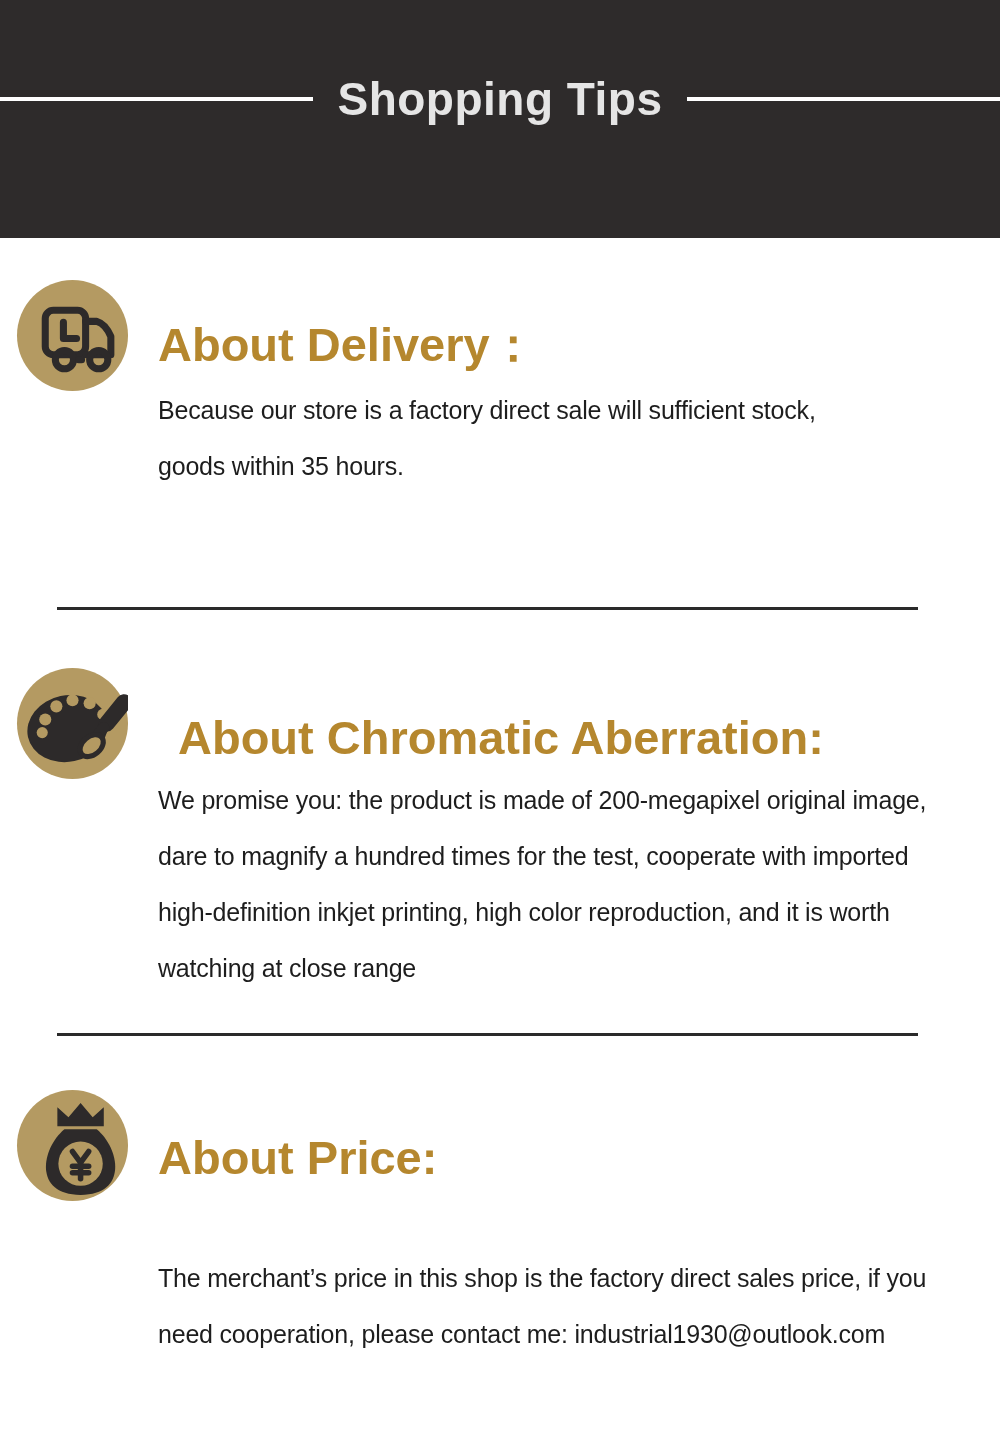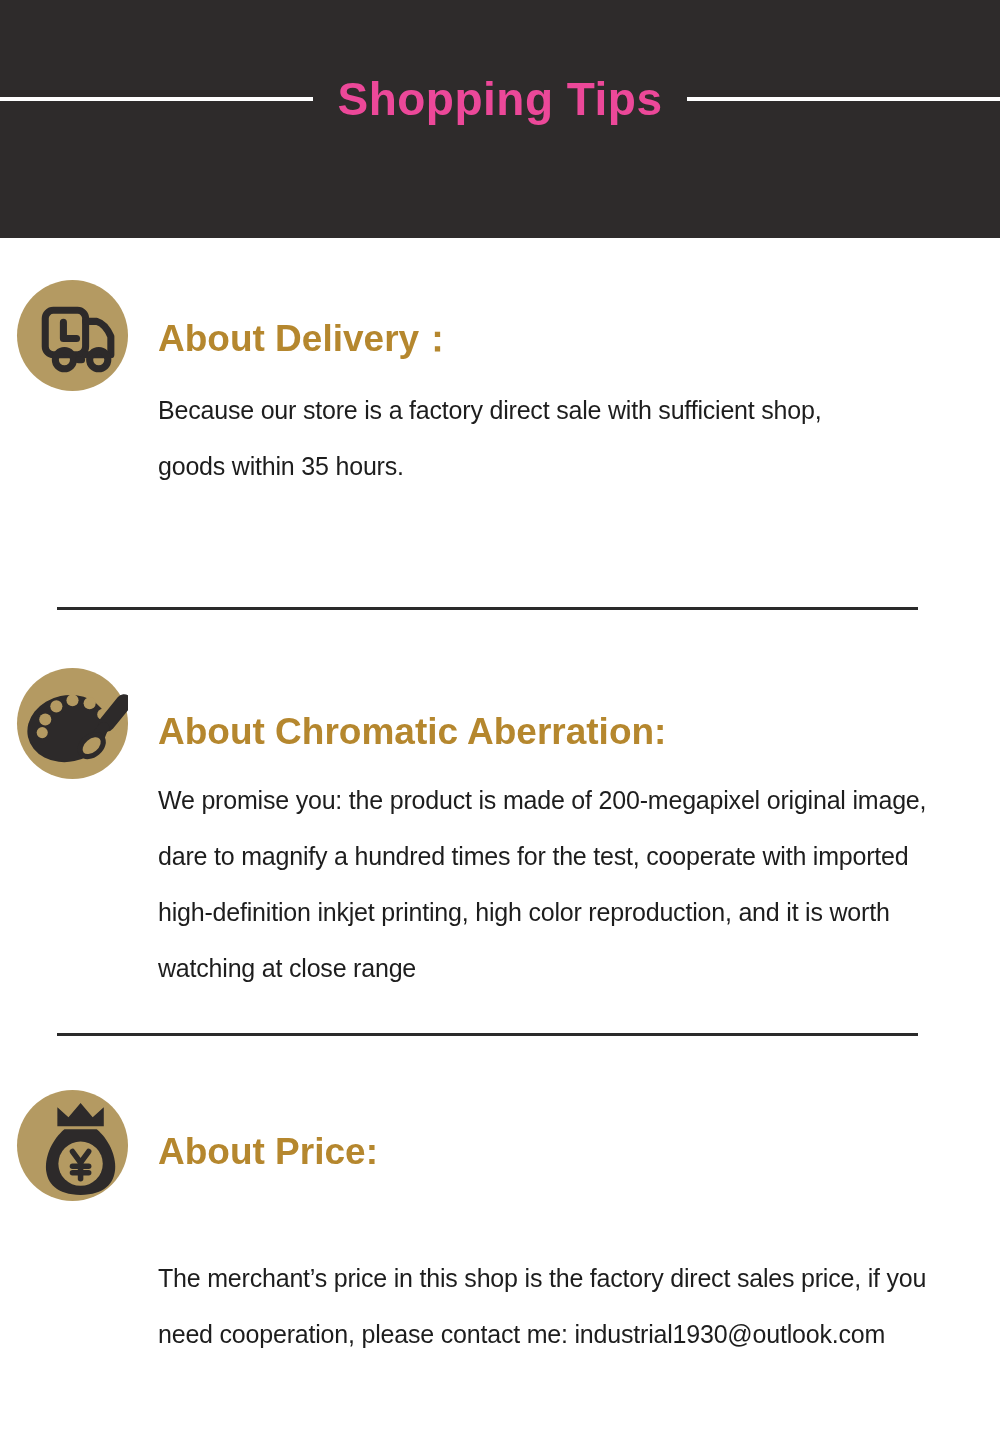--- a/index.html
+++ b/index.html
@@ -3,38 +3,38 @@
 <meta charset="utf-8">
 <style>
   html,body{margin:0;padding:0;background:#ffffff;}
   .page{
     position:relative;width:1000px;height:1454px;background:#ffffff;
     font-family:"Liberation Sans","DejaVu Sans",sans-serif;overflow:hidden;
   }
   .header{position:absolute;top:0;left:0;width:1000px;height:238px;background:#2e2b2b;}
   .title{
     position:absolute;top:56px;left:0;width:100%;height:86px;line-height:86px;margin:0;
-    text-align:center;color:#ec4899;font-size:46px;font-weight:700;letter-spacing:0.5px;
+    text-align:center;color:#e5e5e5;font-size:46px;font-weight:700;letter-spacing:0.5px;
   }
   .rule{position:absolute;top:97px;height:4px;background:#ffffff;}
   .rule-left{left:0;width:313px;}
   .rule-right{left:687px;width:313px;}
 
   .icon-circle{
     position:absolute;left:17px;width:111px;height:111px;border-radius:50%;
     background:#b49a62;
   }
   .icon-circle svg{display:block;width:100%;height:100%;}
   .c1{top:280px;} .c2{top:668px;} .c3{top:1090px;}
 
   .heading{
     position:absolute;left:158px;margin:0;line-height:1.2;
-    font-size:37px;font-weight:700;color:#b5872e;white-space:nowrap;
+    font-size:47px;font-weight:700;color:#b5872e;white-space:nowrap;
   }
-  .h1{top:317px;} .h2{top:710px;} .h3{top:1130px;}
+  .h1{top:317px;} .h2{top:710px;margin-left:20px;} .h3{top:1130px;}
 
   .body{
     position:absolute;left:158px;width:800px;color:#1d1d1d;
     font-size:25px;letter-spacing:-0.2px;
   }
   .body .line{height:56px;line-height:56px;white-space:nowrap;}
   .b1{top:382px;} .b2{top:772px;} .b3{top:1250px;}
 
   .divider{position:absolute;left:57px;width:861px;height:3px;background:#2a2a2a;}
   .d1{top:607px;} .d2{top:1033px;}
@@ -57,21 +57,21 @@
         <path d="M46 42 V58 H59"></path>
         <path d="M68 41 H79 C86 43 90 49 93 56 L93 74 H68"></path>
         <circle cx="47" cy="79" r="9"></circle>
         <circle cx="81" cy="79" r="9"></circle>
         <path d="M61 79 H64"></path>
       </g>
     </svg>
   </div>
   <h2 class="heading h1">About Delivery：</h2>
   <div class="body b1">
-      <div class="line">Because our store is a factory direct sale with sufficient shop,</div>
+      <div class="line">Because our store is a factory direct sale will sufficient stock,</div>
       <div class="line">goods within 35 hours.</div>
     </div>
 
   <div class="divider d1"></div>
 
   <div class="icon-circle c2">
     <svg viewBox="0 0 110 110" aria-hidden="true">
       <ellipse cx="50" cy="60" rx="40" ry="33" fill="#2d2a2a" transform="rotate(-12 50 60)"></ellipse>
       <g fill="#b49a62">
         <circle cx="28" cy="51" r="6"></circle>

